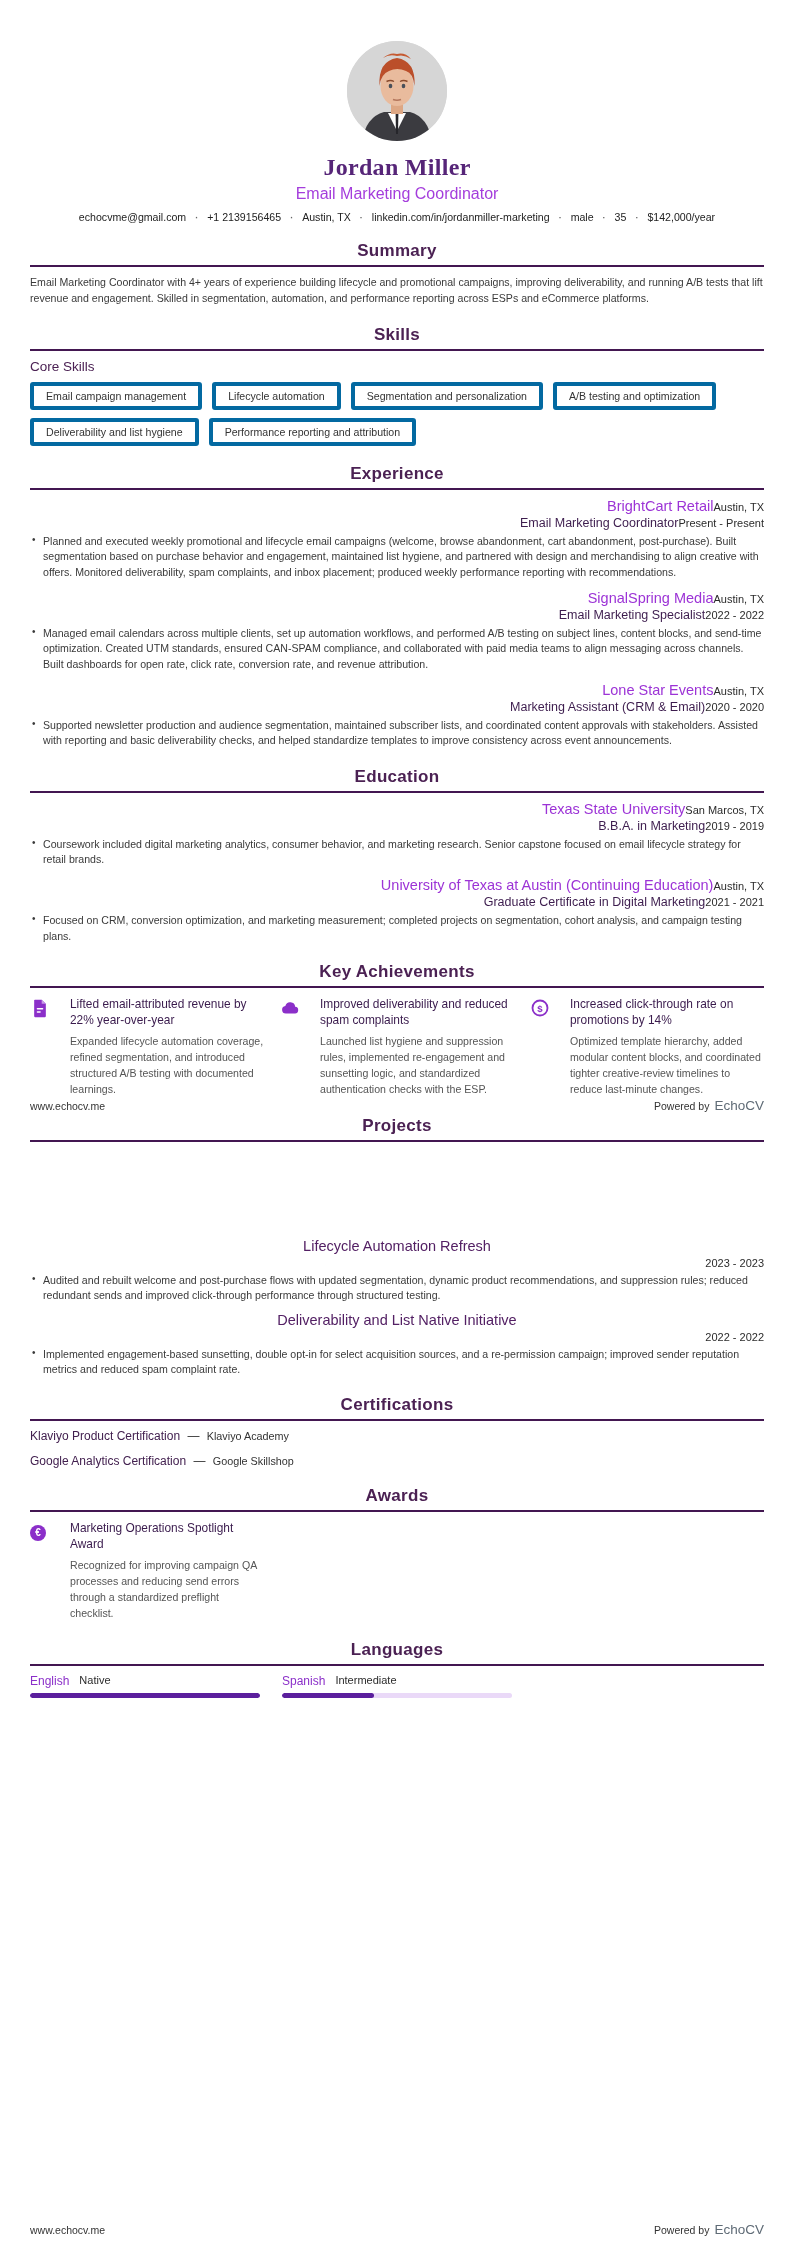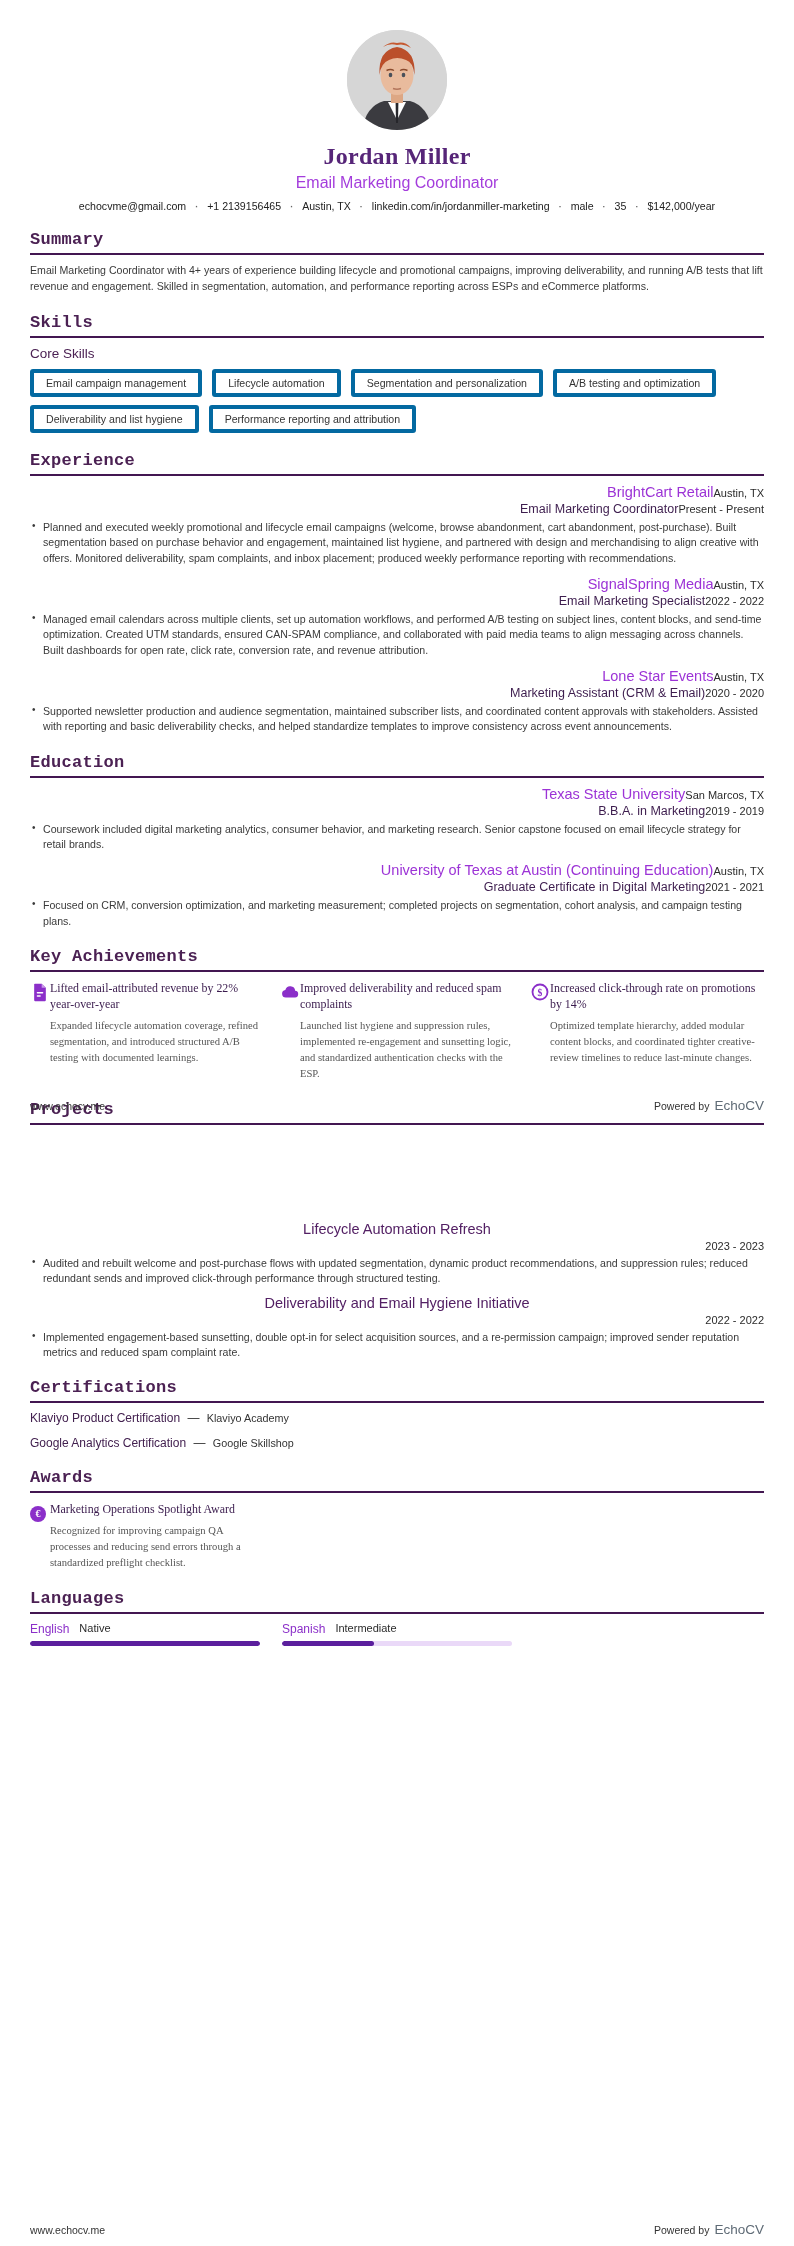--- a/index.html
+++ b/index.html
@@ -5,52 +5,52 @@
   * { box-sizing: border-box; margin: 0; padding: 0; }
   html,body { background:#ffffff; }
   .page {
     width:794px; height:2246px; margin:0 auto; position:relative;
     background:#fff; overflow:hidden;
     font-family:"Liberation Sans", sans-serif; color:#333;
   }
   .content { padding:0 30px; }
 
   
-  .header { text-align:center; padding-top:30px; }
+  .header { text-align:center; padding-top:41px; }
   .avatar { width:100px; height:100px; border-radius:50%; overflow:hidden; display:inline-block; background:#d6d6d6; }
   .person-name { font-family:"Liberation Serif", serif; font-weight:700; font-size:24px; color:#562578; margin-top:9px; letter-spacing:.3px; }
   .person-title { font-size:16px; color:#a43ddc; margin-top:4px; }
   .contact { margin-top:8px; display:flex; justify-content:center; align-items:baseline; gap:9px; font-size:10.6px; color:#222; }
   .contact .sep { color:#666; font-weight:700; font-size:9px; }
   .contact a { color:#222; text-decoration:none; }
 
   
   .section { margin-top:18px; }
-  .section-heading { font-family:Liberation Mono, monospace; font-weight:700; font-size:17px; color:#4b2153; letter-spacing:.3px; }
+  .section-heading { text-align:center; font-family:Liberation Sans, sans-serif; font-weight:700; font-size:17px; color:#4b2153; letter-spacing:.3px; }
   .rule { border:0; border-top:2px solid #431751; margin:4px 0 8px; }
 
   .body-text { font-size:10.6px; line-height:1.5; color:#3a3a3a; }
 
   
   .group-label { font-size:13.5px; color:#4b2153; margin:2px 0 8px; }
   .chips { display:flex; flex-wrap:wrap; gap:8px 10px; }
   .chip { border:4px solid #0369a1; border-radius:3px; padding:4px 12px; font-size:10.6px; color:#333; background:#fff; }
 
   
   .entry { margin-bottom:10px; }
   .entry-row { display:flex; justify-content:flex-end; align-items:baseline; }
   .org { font-size:14.5px; color:#9c33d6; }
   .right-meta { font-size:11px; color:#2b2b2b; white-space:nowrap; }
   .role { font-size:12.5px; color:#3d1d4e; margin-top:2px; }
   .bullet { position:relative; padding-left:13px; margin-top:4px; font-size:10.6px; line-height:1.45; color:#3a3a3a; }
   .bullet::before { content:"•"; position:absolute; left:2px; top:-1px; color:#3a3a3a; font-size:10px; }
 
   
   .card-grid { display:grid; grid-template-columns:repeat(3,1fr); gap:16px; margin-top:2px; }
-  .card { display:flex; gap:0;font-family:Liberation Serif, serif; }
+  .card { display:flex; gap:20px; }
   .card-icon { flex:0 0 20px; padding-top:2px; }
   .card-title { font-size:11.9px; color:#3a1b4d; line-height:1.35; }
   .card-text { font-size:10.6px; color:#555; line-height:1.5; margin-top:6px; }
   .badge-circle { display:inline-block; width:16px; height:16px; border-radius:50%; background:#8b2fc9; color:#fff; font-size:10px; line-height:16px; text-align:center; font-weight:700; }
 
   
   .project { margin-bottom:8px; }
   .project-name { font-size:14.5px; color:#532064;text-align:center; }
   .project-dates { text-align:right; font-size:11px; color:#2b2b2b; margin-top:3px; }
 
@@ -265,21 +265,21 @@
 
     <div class="page-break-spacer"></div>
 
     <div>
       <div class="project">
         <div class="project-name">Lifecycle Automation Refresh</div>
         <div class="project-dates">2023 - 2023</div>
         <div class="bullet">Audited and rebuilt welcome and post-purchase flows with updated segmentation, dynamic product recommendations, and suppression rules; reduced redundant sends and improved click-through performance through structured testing.</div>
       </div>
       <div class="project">
-        <div class="project-name">Deliverability and Email Hygiene Initiative</div>
+        <div class="project-name">Deliverability and List Native Initiative</div>
         <div class="project-dates">2022 - 2022</div>
         <div class="bullet">Implemented engagement-based sunsetting, double opt-in for select acquisition sources, and a re-permission campaign; improved sender reputation metrics and reduced spam complaint rate.</div>
       </div>
     </div>
 
     <div class="section">
       <div class="section-heading">Certifications</div>
       <hr class="rule">
       <div class="cert">
         <span>Klaviyo Product Certification</span>

